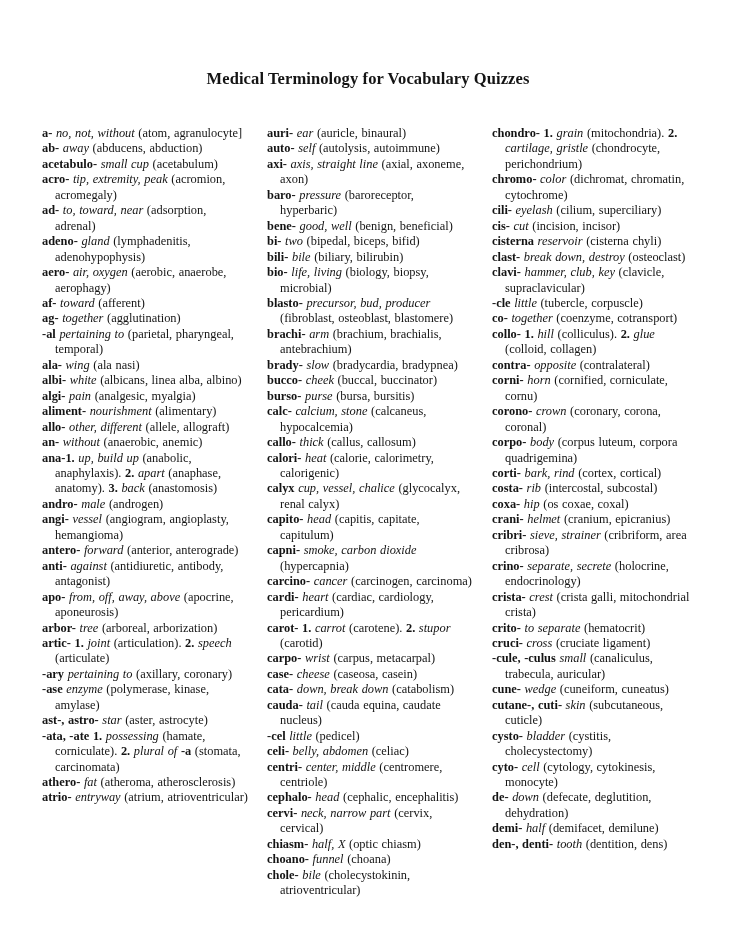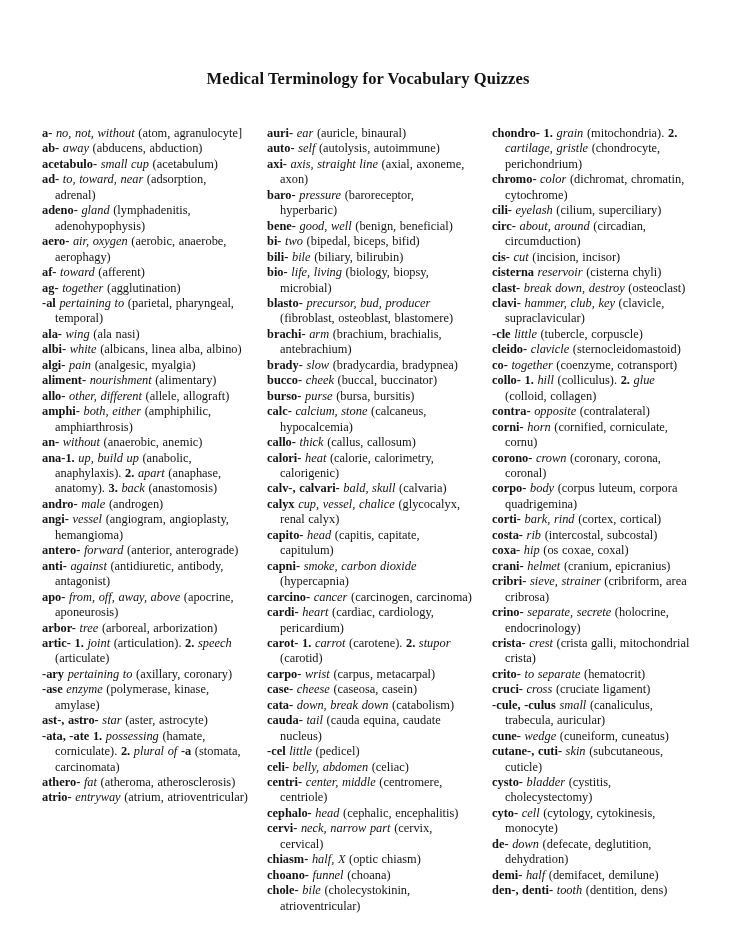--- a/index.html
+++ b/index.html
@@ -57,32 +57,32 @@
 </head>
 <body>
 
 <div class="page">
   <h1 class="title">Medical Terminology for Vocabulary Quizzes</h1>
   <div class="cols">
     <div class="col">
         <p class="entry"><span class="b">a- </span><span class="i">no, not, without </span><span class="r">(atom, agranulocyte]</span></p>
         <p class="entry"><span class="b">ab- </span><span class="i">away </span><span class="r">(abducens, abduction)</span></p>
         <p class="entry"><span class="b">acetabulo- </span><span class="i">small cup </span><span class="r">(acetabulum)</span></p>
+        <p class="entry"><span class="b">acro- </span><span class="i">tip, extremity, peak </span><span class="r">(acromion, acromegaly)</span></p>
         <p class="entry"><span class="b">ad- </span><span class="i">to, toward, near </span><span class="r">(adsorption, adrenal)</span></p>
         <p class="entry"><span class="b">adeno- </span><span class="i">gland </span><span class="r">(lymphadenitis, adenohypophysis)</span></p>
         <p class="entry"><span class="b">aero- </span><span class="i">air, oxygen </span><span class="r">(aerobic, anaerobe, aerophagy)</span></p>
         <p class="entry"><span class="b">af- </span><span class="i">toward </span><span class="r">(afferent)</span></p>
         <p class="entry"><span class="b">ag- </span><span class="i">together </span><span class="r">(agglutination)</span></p>
         <p class="entry"><span class="b">-al </span><span class="i">pertaining to </span><span class="r">(parietal, pharyngeal, temporal)</span></p>
         <p class="entry"><span class="b">ala- </span><span class="i">wing </span><span class="r">(ala nasi)</span></p>
         <p class="entry"><span class="b">albi- </span><span class="i">white </span><span class="r">(albicans, linea alba, albino)</span></p>
         <p class="entry"><span class="b">algi- </span><span class="i">pain </span><span class="r">(analgesic, myalgia)</span></p>
         <p class="entry"><span class="b">aliment- </span><span class="i">nourishment </span><span class="r">(alimentary)</span></p>
         <p class="entry"><span class="b">allo- </span><span class="i">other, different </span><span class="r">(allele, allograft)</span></p>
-        <p class="entry"><span class="b">amphi- </span><span class="i">both, either </span><span class="r">(amphiphilic, amphiarthrosis)</span></p>
         <p class="entry"><span class="b">an- </span><span class="i">without </span><span class="r">(anaerobic, anemic)</span></p>
         <p class="entry"><span class="b">ana-1. </span><span class="i">up, build up </span><span class="r">(anabolic, anaphylaxis). </span><span class="b">2. </span><span class="i">apart </span><span class="r">(anaphase, anatomy). </span><span class="b">3. </span><span class="i">back </span><span class="r">(anastomosis)</span></p>
         <p class="entry"><span class="b">andro- </span><span class="i">male </span><span class="r">(androgen)</span></p>
         <p class="entry"><span class="b">angi- </span><span class="i">vessel </span><span class="r">(angiogram, angioplasty, hemangioma)</span></p>
         <p class="entry"><span class="b">antero- </span><span class="i">forward </span><span class="r">(anterior, anterograde)</span></p>
         <p class="entry"><span class="b">anti- </span><span class="i">against </span><span class="r">(antidiuretic, antibody, antagonist)</span></p>
         <p class="entry"><span class="b">apo- </span><span class="i">from, off, away, above </span><span class="r">(apocrine, aponeurosis)</span></p>
         <p class="entry"><span class="b">arbor- </span><span class="i">tree </span><span class="r">(arboreal, arborization)</span></p>
         <p class="entry"><span class="b">artic- 1. </span><span class="i">joint </span><span class="r">(articulation). </span><span class="b">2. </span><span class="i">speech </span><span class="r">(articulate)</span></p>
         <p class="entry"><span class="b">-ary </span><span class="i">pertaining to </span><span class="r">(axillary, coronary)</span></p>
@@ -102,21 +102,20 @@
         <p class="entry"><span class="b">bili- </span><span class="i">bile </span><span class="r">(biliary, bilirubin)</span></p>
         <p class="entry"><span class="b">bio- </span><span class="i">life, living </span><span class="r">(biology, biopsy, microbial)</span></p>
         <p class="entry"><span class="b">blasto- </span><span class="i">precursor, bud, producer </span><span class="r">(fibroblast, osteoblast, blastomere)</span></p>
         <p class="entry"><span class="b">brachi- </span><span class="i">arm </span><span class="r">(brachium, brachialis, antebrachium)</span></p>
         <p class="entry"><span class="b">brady- </span><span class="i">slow </span><span class="r">(bradycardia, bradypnea)</span></p>
         <p class="entry"><span class="b">bucco- </span><span class="i">cheek </span><span class="r">(buccal, buccinator)</span></p>
         <p class="entry"><span class="b">burso- </span><span class="i">purse </span><span class="r">(bursa, bursitis)</span></p>
         <p class="entry"><span class="b">calc- </span><span class="i">calcium, stone </span><span class="r">(calcaneus, hypocalcemia)</span></p>
         <p class="entry"><span class="b">callo- </span><span class="i">thick </span><span class="r">(callus, callosum)</span></p>
         <p class="entry"><span class="b">calori- </span><span class="i">heat </span><span class="r">(calorie, calorimetry, calorigenic)</span></p>
-        <p class="entry"><span class="b">calv-, calvari- </span><span class="i">bald, skull </span><span class="r">(calvaria)</span></p>
         <p class="entry"><span class="b">calyx </span><span class="i">cup, vessel, chalice </span><span class="r">(glycocalyx, renal calyx)</span></p>
         <p class="entry"><span class="b">capito- </span><span class="i">head </span><span class="r">(capitis, capitate, capitulum)</span></p>
         <p class="entry"><span class="b">capni- </span><span class="i">smoke, carbon dioxide </span><span class="r">(hypercapnia)</span></p>
         <p class="entry"><span class="b">carcino- </span><span class="i">cancer </span><span class="r">(carcinogen, carcinoma)</span></p>
         <p class="entry"><span class="b">cardi- </span><span class="i">heart </span><span class="r">(cardiac, cardiology, pericardium)</span></p>
         <p class="entry"><span class="b">carot- 1. </span><span class="i">carrot </span><span class="r">(carotene). </span><span class="b">2. </span><span class="i">stupor </span><span class="r">(carotid)</span></p>
         <p class="entry"><span class="b">carpo- </span><span class="i">wrist </span><span class="r">(carpus, metacarpal)</span></p>
         <p class="entry"><span class="b">case- </span><span class="i">cheese </span><span class="r">(caseosa, casein)</span></p>
         <p class="entry"><span class="b">cata- </span><span class="i">down, break down </span><span class="r">(catabolism)</span></p>
         <p class="entry"><span class="b">cauda- </span><span class="i">tail </span><span class="r">(cauda equina, caudate nucleus)</span></p>
@@ -126,27 +125,25 @@
         <p class="entry"><span class="b">cephalo- </span><span class="i">head </span><span class="r">(cephalic, encephalitis)</span></p>
         <p class="entry"><span class="b">cervi- </span><span class="i">neck, narrow part </span><span class="r">(cervix, cervical)</span></p>
         <p class="entry"><span class="b">chiasm- </span><span class="i">half, X </span><span class="r">(optic chiasm)</span></p>
         <p class="entry"><span class="b">choano- </span><span class="i">funnel </span><span class="r">(choana)</span></p>
         <p class="entry"><span class="b">chole- </span><span class="i">bile </span><span class="r">(cholecystokinin, atrioventricular)</span></p>
       </div>
     <div class="col">
         <p class="entry"><span class="b">chondro- 1. </span><span class="i">grain </span><span class="r">(mitochondria). </span><span class="b">2. </span><span class="i">cartilage, gristle </span><span class="r">(chondrocyte, perichondrium)</span></p>
         <p class="entry"><span class="b">chromo- </span><span class="i">color </span><span class="r">(dichromat, chromatin, cytochrome)</span></p>
         <p class="entry"><span class="b">cili- </span><span class="i">eyelash </span><span class="r">(cilium, superciliary)</span></p>
-        <p class="entry"><span class="b">circ- </span><span class="i">about, around </span><span class="r">(circadian, circumduction)</span></p>
         <p class="entry"><span class="b">cis- </span><span class="i">cut </span><span class="r">(incision, incisor)</span></p>
         <p class="entry"><span class="b">cisterna </span><span class="i">reservoir </span><span class="r">(cisterna chyli)</span></p>
         <p class="entry"><span class="b">clast- </span><span class="i">break down, destroy </span><span class="r">(osteoclast)</span></p>
         <p class="entry"><span class="b">clavi- </span><span class="i">hammer, club, key </span><span class="r">(clavicle, supraclavicular)</span></p>
         <p class="entry"><span class="b">-cle </span><span class="i">little </span><span class="r">(tubercle, corpuscle)</span></p>
-        <p class="entry"><span class="b">cleido- </span><span class="i">clavicle </span><span class="r">(sternocleidomastoid)</span></p>
         <p class="entry"><span class="b">co- </span><span class="i">together </span><span class="r">(coenzyme, cotransport)</span></p>
         <p class="entry"><span class="b">collo- 1. </span><span class="i">hill </span><span class="r">(colliculus). </span><span class="b">2. </span><span class="i">glue </span><span class="r">(colloid, collagen)</span></p>
         <p class="entry"><span class="b">contra- </span><span class="i">opposite </span><span class="r">(contralateral)</span></p>
         <p class="entry"><span class="b">corni- </span><span class="i">horn </span><span class="r">(cornified, corniculate, cornu)</span></p>
         <p class="entry"><span class="b">corono- </span><span class="i">crown </span><span class="r">(coronary, corona, coronal)</span></p>
         <p class="entry"><span class="b">corpo- </span><span class="i">body </span><span class="r">(corpus luteum, corpora quadrigemina)</span></p>
         <p class="entry"><span class="b">corti- </span><span class="i">bark, rind </span><span class="r">(cortex, cortical)</span></p>
         <p class="entry"><span class="b">costa- </span><span class="i">rib </span><span class="r">(intercostal, subcostal)</span></p>
         <p class="entry"><span class="b">coxa- </span><span class="i">hip </span><span class="r">(os coxae, coxal)</span></p>
         <p class="entry"><span class="b">crani- </span><span class="i">helmet </span><span class="r">(cranium, epicranius)</span></p>

